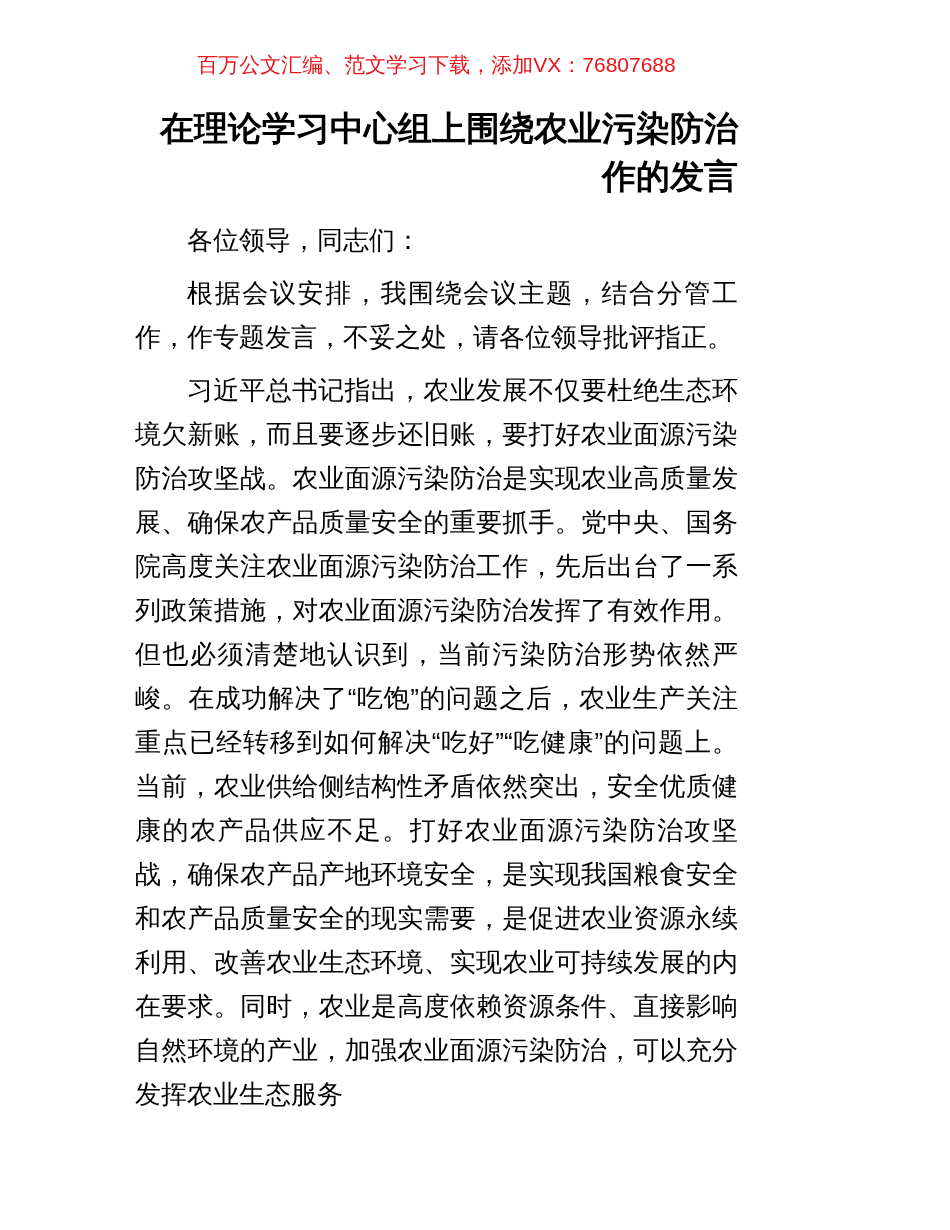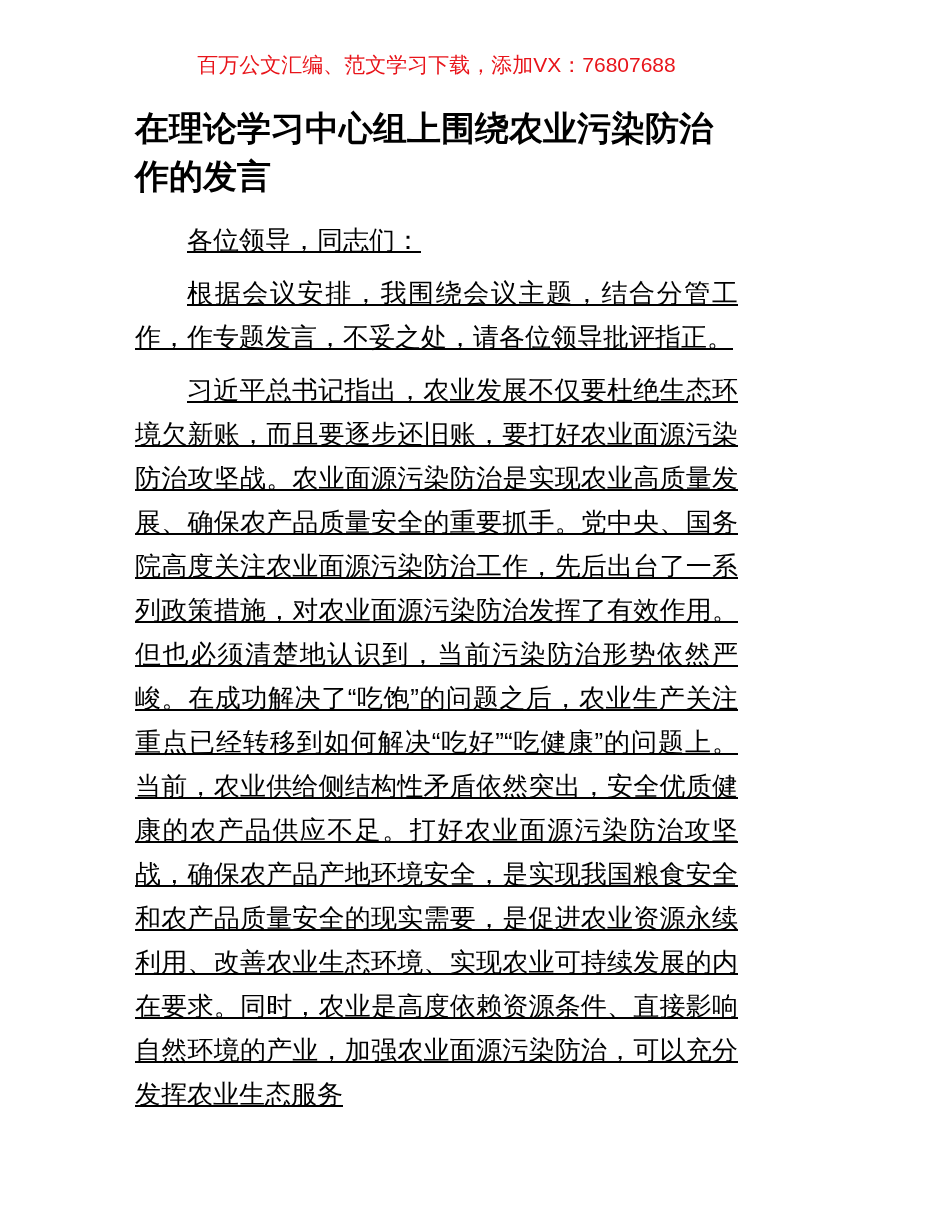--- a/index.html
+++ b/index.html
@@ -27,31 +27,30 @@
     color: #e8141a;
     font-weight: 400;
     white-space: nowrap;
   }
   .doc-title {
     margin: 26px 0 18px 0;
     font-size: 34px;
     line-height: 48px;
     font-weight: 700;
     color: #000000;
-    text-align: left;
+    text-align: right;
   }
   .para {
     margin: 0 0 9px 0;
     font-size: 26px;
     line-height: 44px;
     color: #000000;
     text-indent: 2em;
     text-align: justify;
     text-justify: inter-ideograph;
-    text-decoration: underline;
   }
 </style>
 </head>
 <body>
 
 <div class="page">
   <div class="ad-banner">百万公文汇编、范文学习下载，添加VX：76807688</div>
 
   <h1 class="doc-title">在理论学习中心组上围绕农业污染防治作的发言</h1>
 

